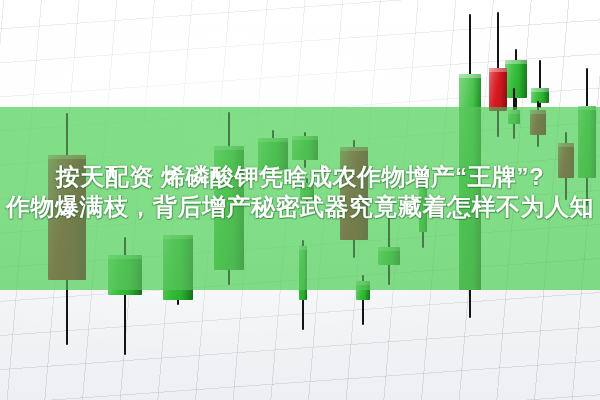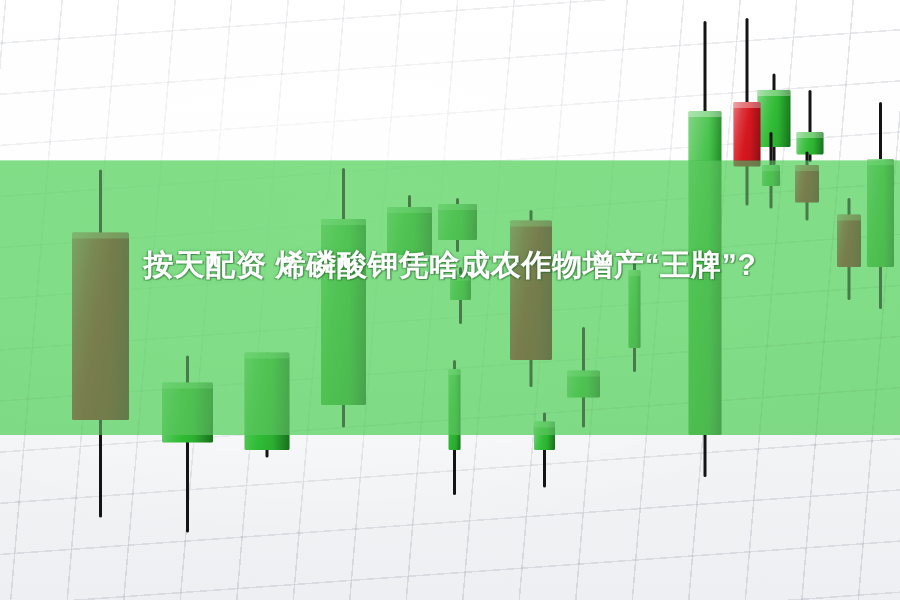--- a/index.html
+++ b/index.html
@@ -108,21 +108,21 @@
   }
 
   
   #headline {
     position: absolute;
     left: 0;
     width: 600px;
     text-align: center;
     color: #ffffff;
     font-weight: bold;
-    font-size: 20px;
+    font-size: 24px;
     line-height: 30px;
     letter-spacing: 0.5px;
     white-space: nowrap;
     text-shadow:
        0 0 2px rgba(40,110,45,0.55),
        1px 1px 0 rgba(35,95,40,0.40),
       -1px 1px 0 rgba(35,95,40,0.25);
   }
   #headline .line { display: block; }
 </style>
@@ -218,15 +218,16 @@
         <div class="wick" style="left: 586px; top: 68px; height: 138px; background: rgb(20, 20, 20);"></div>
         <div class="body" style="left: 578px; top: 106px; width: 18px; height: 72px; background: linear-gradient(90deg, rgb(47, 187, 52) 0%, rgb(47, 187, 52) 62%, rgb(29, 138, 34) 100%);"></div>
       </div>
     </div>
 
   <div id="band" style="top: 107px; height: 183px;"></div>
   <div id="band-tint" style="top: 107px; height: 183px;"></div>
 
   <div id="headline" style="top: 162px; color: rgb(255, 255, 255);">
     <span class="line">按天配资 烯磷酸钾凭啥成农作物增产“王牌”?</span>
+    <span class="line">作物爆满枝，背后增产秘密武器究竟藏着怎样不为人知</span>
   </div>
 
 </div>
 
 </body></html>

